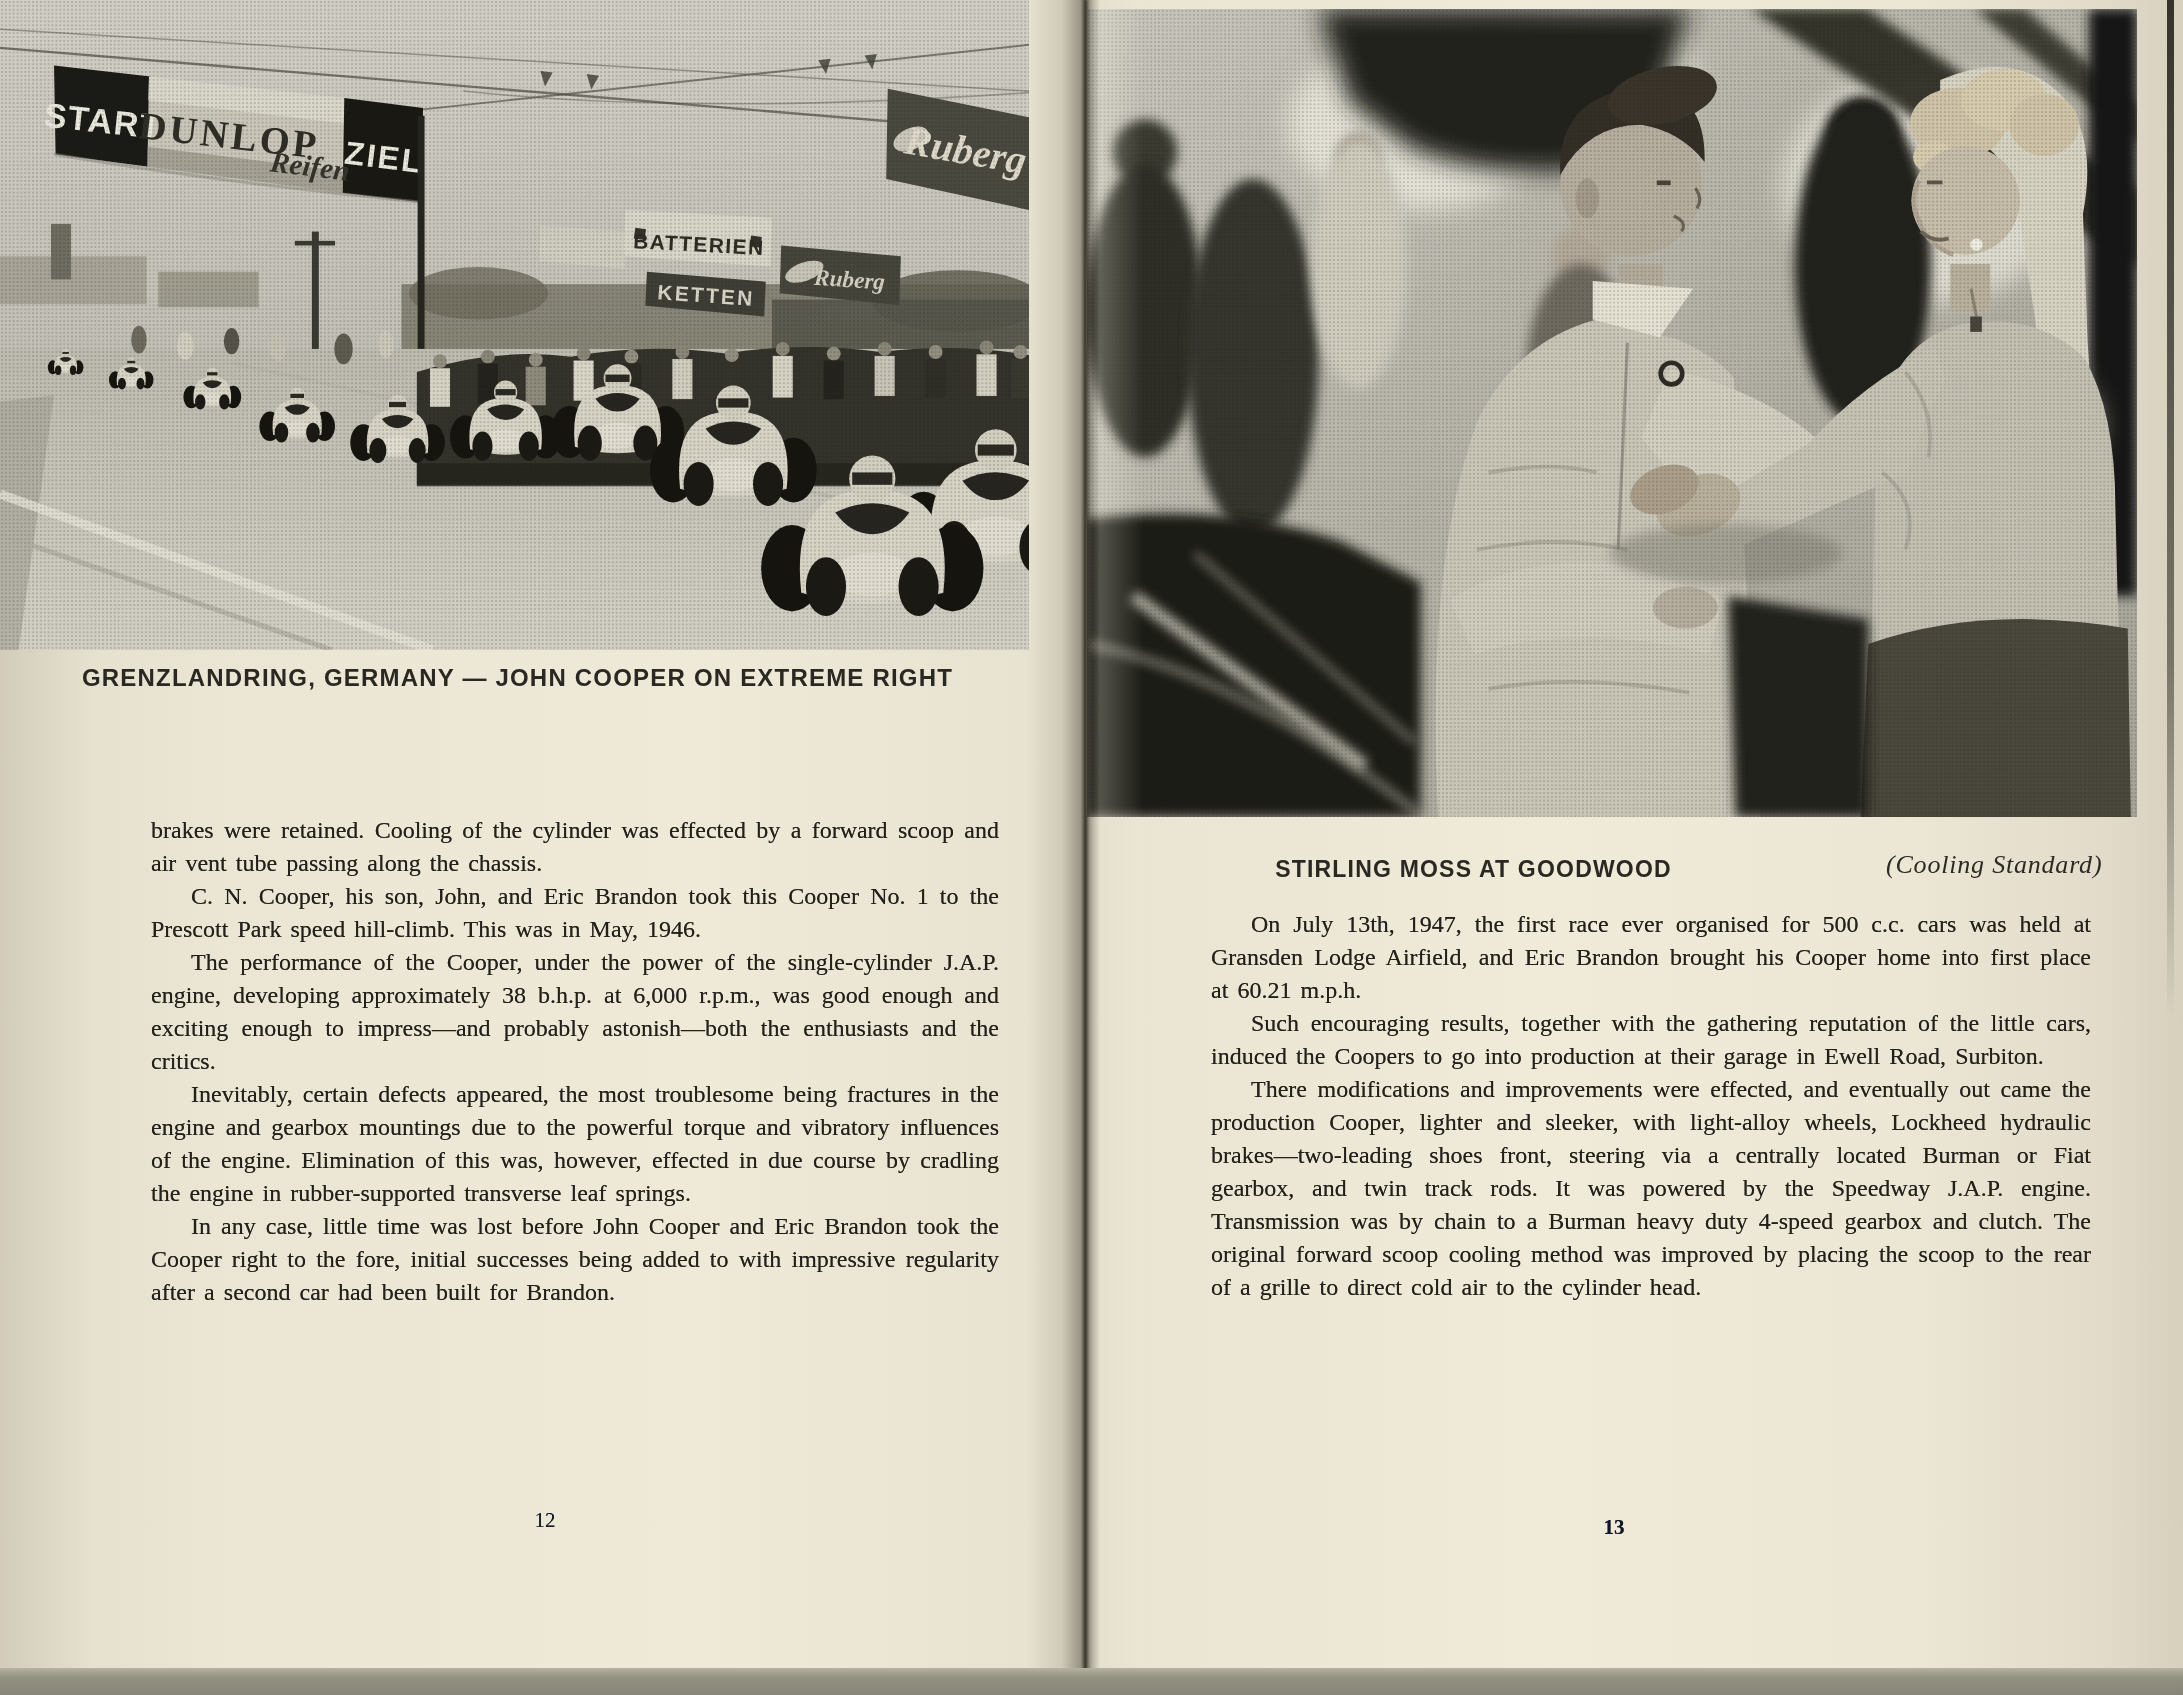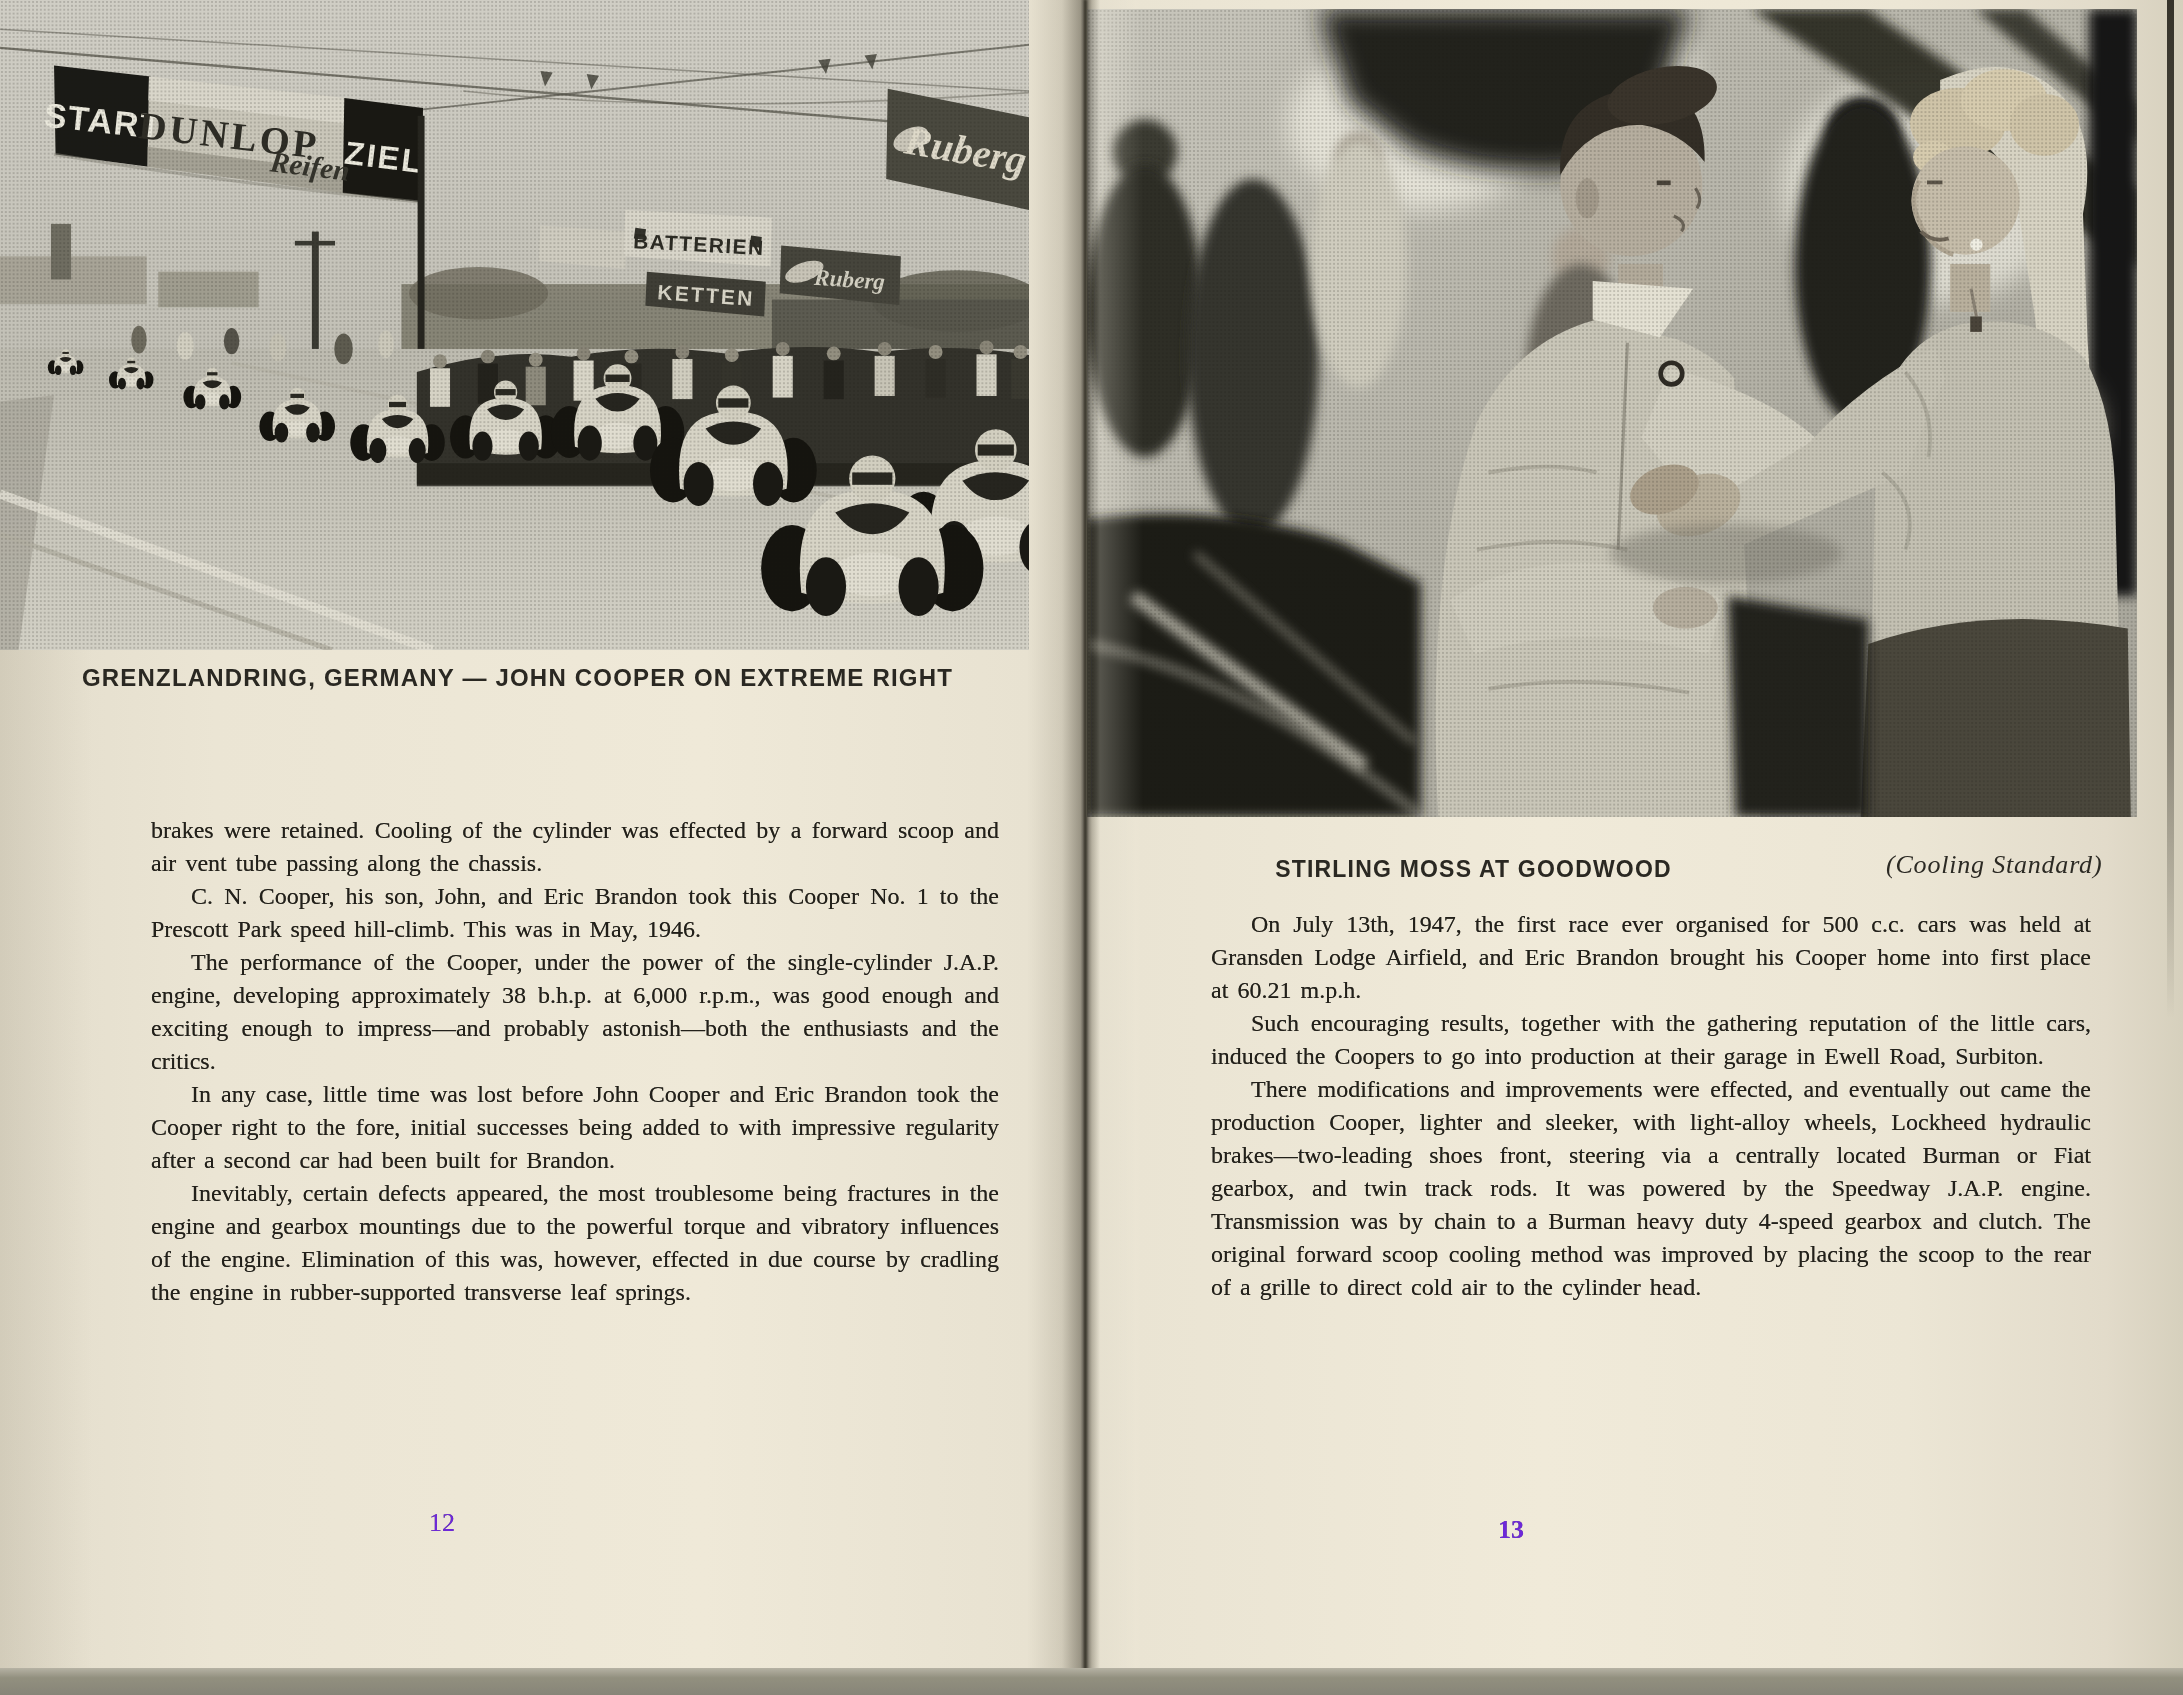--- a/index.html
+++ b/index.html
@@ -30,21 +30,21 @@
     font-family:"Liberation Serif",serif;font-style:italic;font-size:26px;color:#2c2a24;letter-spacing:0.8px;}
 
   .bodycol{position:absolute;z-index:2;color:#22201a;}
   #body-left{left:151px;top:814px;width:848px;}
   #body-right{left:1211px;top:908px;width:880px;}
   .bodycol p{margin:0;text-align:justify;font-size:24px;line-height:33px;
     word-spacing:3.1px;text-shadow:0 0 0.5px rgba(32,30,24,.65);}
   #body-right p{line-height:33px;}
   .bodycol p.ind{text-indent:40px;}
 
-  .pagenum{position:absolute;z-index:2;font-size:26px;color:#6d28d9;width:232px;
+  .pagenum{position:absolute;z-index:2;font-size:21px;color:#0f172a;text-align:center;width:232px;
     text-shadow:0 0 0.5px rgba(32,30,24,.6);}
   #pagenum-left{left:429px;top:1508px;}
   #pagenum-right{left:1498px;top:1515px;font-weight:bold;}
 
   #gutter{position:absolute;left:1027px;top:0;width:116px;height:1696px;z-index:5;pointer-events:none;
     background:linear-gradient(90deg,rgba(60,52,36,0) 0%,rgba(60,52,36,.10) 30%,rgba(45,40,28,.38) 46%,
       rgba(25,22,14,.65) 50%,rgba(45,40,28,.22) 56%,rgba(255,250,235,.25) 63%,rgba(60,52,36,0) 100%);}
   #gutter-line{position:absolute;left:1084px;top:0;width:3.1px;height:1676px;z-index:6;
     background:rgba(28,24,14,.55);filter:blur(0.8px);}
   #bottom-edge{position:absolute;left:0;top:1668px;width:2183px;height:28px;z-index:7;
@@ -314,22 +314,22 @@
   <div class="caption" id="caption-right">
     <div>STIRLING MOSS AT GOODWOOD</div>
   </div>
 
   <div id="credit-right">(Cooling Standard)</div>
 
   <div class="bodycol" id="body-left">
     <p>brakes were retained.  Cooling of the cylinder was effected by a forward scoop and air vent tube passing along the chassis.</p>
     <p class="ind">C. N. Cooper, his son, John, and Eric Brandon took this Cooper No. 1 to the Prescott Park speed hill-climb. This was in May, 1946.</p>
     <p class="ind">The performance of the Cooper, under the power of the single-cylinder J.A.P. engine, developing approximately 38 b.h.p. at 6,000 r.p.m., was good enough and exciting enough to impress—and probably astonish—both the enthusiasts and the critics.</p>
+    <p class="ind">Inevitably, certain defects appeared, the most troublesome being fractures in the engine and gearbox mountings due to the powerful torque and vibratory influences of the engine.  Elimination of this was, however, effected in due course by cradling the engine in rubber-supported transverse leaf springs.</p>
     <p class="ind">In any case, little time was lost before John Cooper and Eric Brandon took the Cooper right to the fore, initial successes being added to with impressive regularity after a second car had been built for Brandon.</p>
-    <p class="ind">Inevitably, certain defects appeared, the most troublesome being fractures in the engine and gearbox mountings due to the powerful torque and vibratory influences of the engine.  Elimination of this was, however, effected in due course by cradling the engine in rubber-supported transverse leaf springs.</p>
   </div>
 
   <div class="bodycol" id="body-right">
     <p class="ind">On July 13th, 1947, the first race ever organised for 500 c.c. cars was held at Gransden Lodge Airfield, and Eric Brandon brought his Cooper home into first place at 60.21 m.p.h.</p>
     <p class="ind">Such encouraging results, together with the gathering reputation of the little cars, induced the Coopers to go into production at their garage in Ewell Road, Surbiton.</p>
     <p class="ind">There modifications and improvements were effected, and eventually out came the production Cooper, lighter and sleeker, with light-alloy wheels, Lockheed hydraulic brakes—two-leading shoes front, steering via a centrally located Burman or Fiat gearbox, and twin track rods. It was powered by the Speedway J.A.P. engine.  Transmission was by chain to a Burman heavy duty 4-speed gearbox and clutch.  The original forward scoop cooling method was improved by placing the scoop to the rear of a grille to direct cold air to the cylinder head.</p>
   </div>
 
   <div class="pagenum" id="pagenum-left">12</div>
   <div class="pagenum" id="pagenum-right">13</div>

